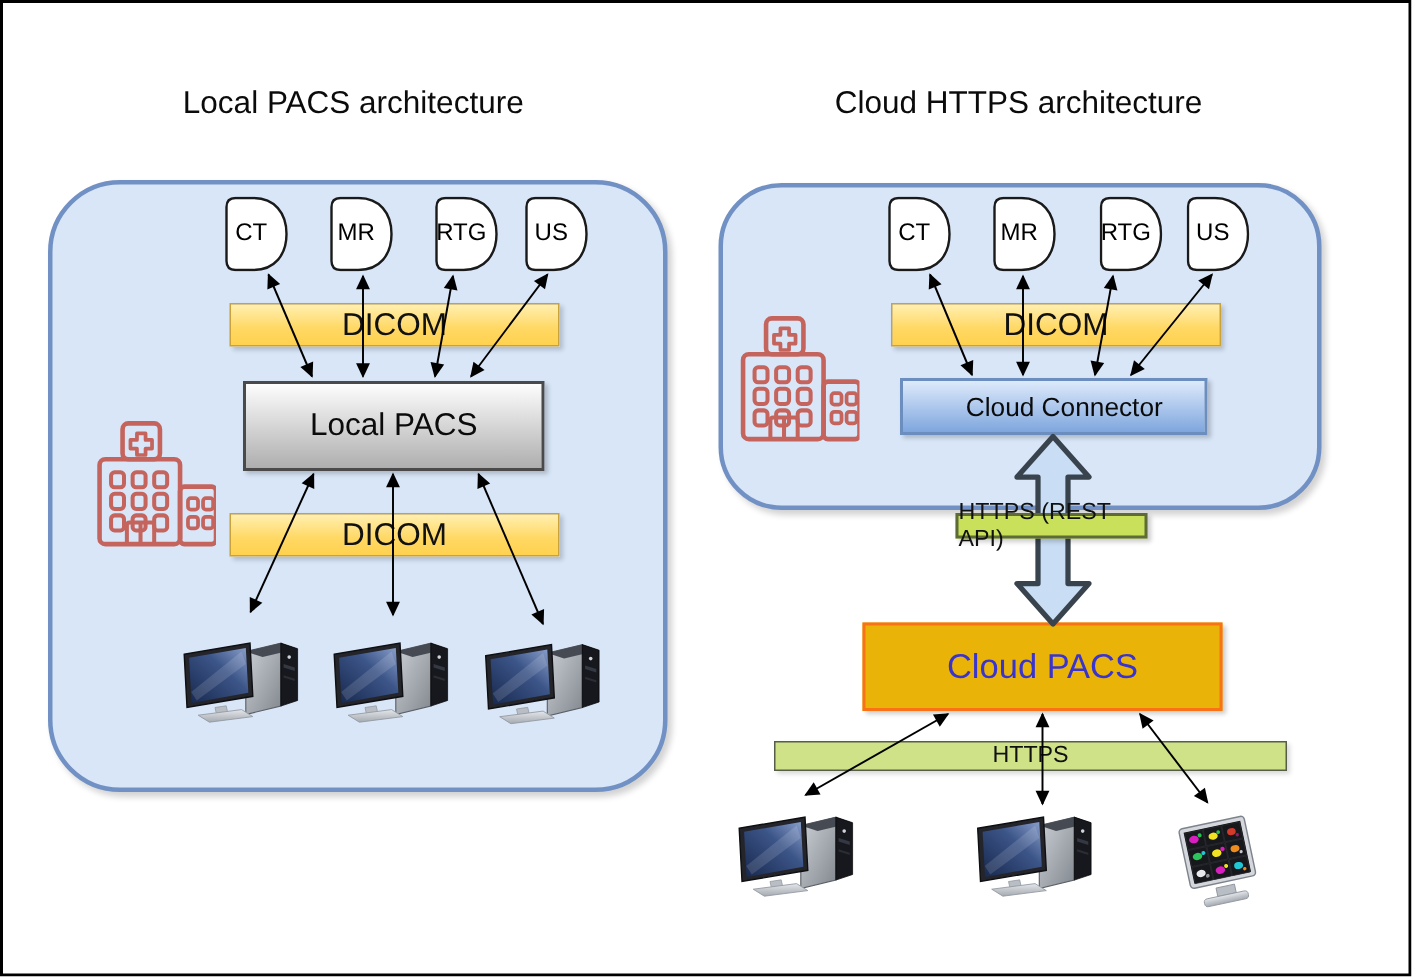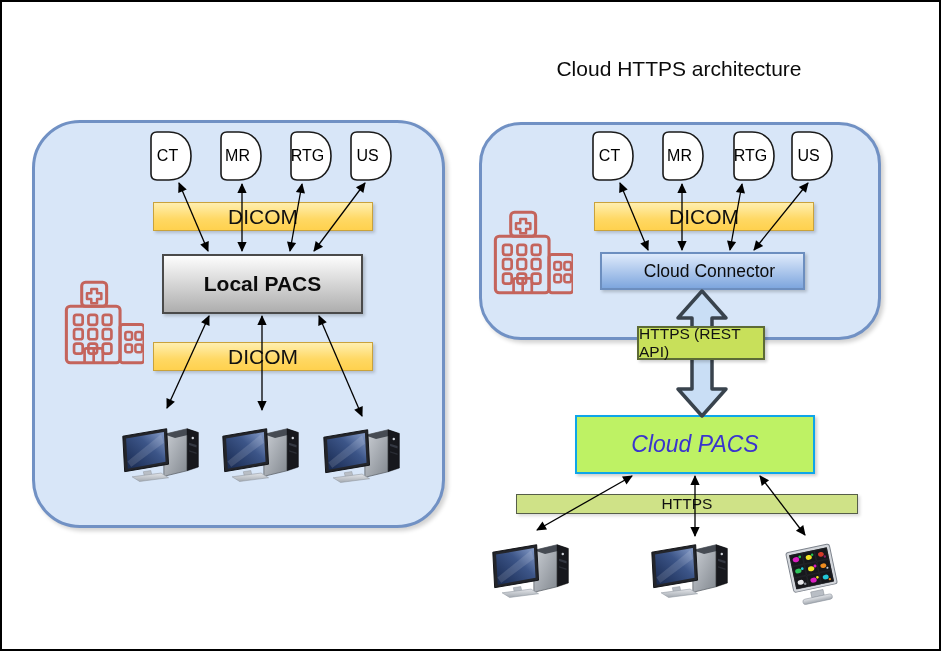--- a/index.html
+++ b/index.html
@@ -9,22 +9,22 @@
   .site{background:#D8E6F8;border:3px solid #7191C4;border-radius:48px;box-shadow:3px 3px 4px rgba(0,0,0,.18);z-index:0;}
   .bar-yellow{background:linear-gradient(180deg,#FFEFB0 0%,#FFD863 60%,#FFD14E 100%);
     border:1.5px solid #C9A23C;display:flex;align-items:center;justify-content:center;
     font-size:21px;color:#111;box-shadow:2px 2px 3px rgba(0,0,0,.18);z-index:1;box-sizing:border-box;}
   .box-gray{background:linear-gradient(180deg,#FDFDFD 0%,#AEAEAE 100%);border:2px solid #4A4A4A;
     display:flex;align-items:center;justify-content:center;font-size:21px;color:#0b0b0b;
     box-shadow:2px 2px 3px rgba(0,0,0,.2);z-index:1;box-sizing:border-box;}
   .box-blue{background:linear-gradient(180deg,#DEEAFB 0%,#7EA6DE 100%);border:2px solid #6C8EBF;
     display:flex;align-items:center;justify-content:center;font-size:17.5px;color:#0b0b0b;
     box-shadow:2px 2px 3px rgba(0,0,0,.2);z-index:1;box-sizing:border-box;}
-  .box-lav{background:#bef264;border:2px solid #0ea5e9;display:flex;align-items:center;justify-content:center;
-    font-size:23px;color:#3A34CE;box-shadow:2px 2px 3px rgba(0,0,0,.2);z-index:1;box-sizing:border-box;font-style:italic;}
+  .box-lav{background:#eab308;border:2px solid #f97316;display:flex;align-items:center;justify-content:center;
+    font-size:23px;color:#3A34CE;box-shadow:2px 2px 3px rgba(0,0,0,.2);z-index:1;box-sizing:border-box;}
   .box-green{background:#C8E05A;border:2px solid #5D6B36;display:flex;align-items:center;justify-content:center;
     font-size:15.5px;color:#111;box-shadow:2px 2px 3px rgba(0,0,0,.2);box-sizing:border-box;}
   .bar-green{background:#CFE287;border:1.5px solid #565E49;display:flex;align-items:center;justify-content:center;
     font-size:15.5px;color:#111;box-shadow:2px 2px 3px rgba(0,0,0,.15);z-index:1;box-sizing:border-box;}
   .z3{z-index:3;}
   .mod{display:flex;align-items:center;justify-content:center;padding-right:7px;box-sizing:border-box;
     width:42px;height:50px;z-index:1;}
   .mod svg{position:absolute;left:0;top:0;width:42px;height:50px;}
   .mod .mod-label{position:relative;font-size:16px;color:#000000;}
   #arrows{position:absolute;left:0;top:0;width:941px;height:651px;z-index:2;pointer-events:none;}
@@ -127,20 +127,21 @@
             <rect x="87" y="54" width="7" height="8" rx="2"></rect>
           <rect x="76.5" y="67" width="7" height="8" rx="2"></rect>
             <rect x="87" y="67" width="7" height="8" rx="2"></rect>
         </g>
       </g>
 
       <path id="mod-shape-path" d="M7,1 H19 C33,1 41,11 41,25 C41,39 33,49 19,49 H7 Q1,49 1,43 V7 Q1,1 7,1 Z"></path>
     </defs>
   </svg>
 
+  <div class="abs title" style="left:30px;top:55px;width:407px;">Local PACS architecture</div>
 
   <div class="abs site" style="left:30px;top:118px;width:407px;height:402px;"></div>
 
   <div class="abs hosp" style="left:50px;top:278px;width:92px;height:85px;">
     <svg width="92" height="85" viewBox="0 0 96 88">
         <use href="#hospital-icon"></use>
       </svg>
   </div>
 
   <div class="abs mod" style="left:148px;top:129px;">
@@ -165,21 +166,21 @@
     <svg viewBox="0 0 42 50">
         <use href="#mod-shape-path" fill="#fff" stroke="#1a1a1a" stroke-width="1.6"></use>
       </svg>
     <span class="mod-label">US</span>
   </div>
 
   <div class="abs bar-yellow" style="left:151px;top:200px;width:220px;height:29px;">
     <span>DICOM</span>
   </div>
 
-  <div class="abs box-gray" style="left:160px;top:252px;width:201px;height:60px;font-weight:bold;">
+  <div class="abs box-gray" style="left:160px;top:252px;width:201px;height:60px;">
     <span>Local PACS</span>
   </div>
 
   <div class="abs bar-yellow" style="left:151px;top:340px;width:220px;height:29px;">
     <span>DICOM</span>
   </div>
 
   <div class="abs devicebox" style="left:118px;top:420px;">
     <svg width="84" height="62" viewBox="0 0 90 66">
         <use href="#pc-icon"></use>
@@ -232,21 +233,21 @@
   </div>
 
   <div class="abs bar-yellow" style="left:592px;top:200px;width:220px;height:29px;">
     <span>DICOM</span>
   </div>
 
   <div class="abs box-blue" style="left:598px;top:250px;width:205px;height:38px;padding-left:14px;">
     <span>Cloud Connector</span>
   </div>
 
-  <div class="abs box-green z3" style="left:635px;top:324px;width:128px;height:34px;">
+  <div class="abs box-green z3" style="left:635px;top:340px;width:128px;height:17px;">
     <span>HTTPS (REST API)</span>
   </div>
 
   <div class="abs box-lav" style="left:573px;top:413px;width:240px;height:59px;">
     <span>Cloud PACS</span>
   </div>
 
   <div class="abs bar-green" style="left:514px;top:492px;width:342px;height:20px;">
     <span>HTTPS</span>
   </div>

